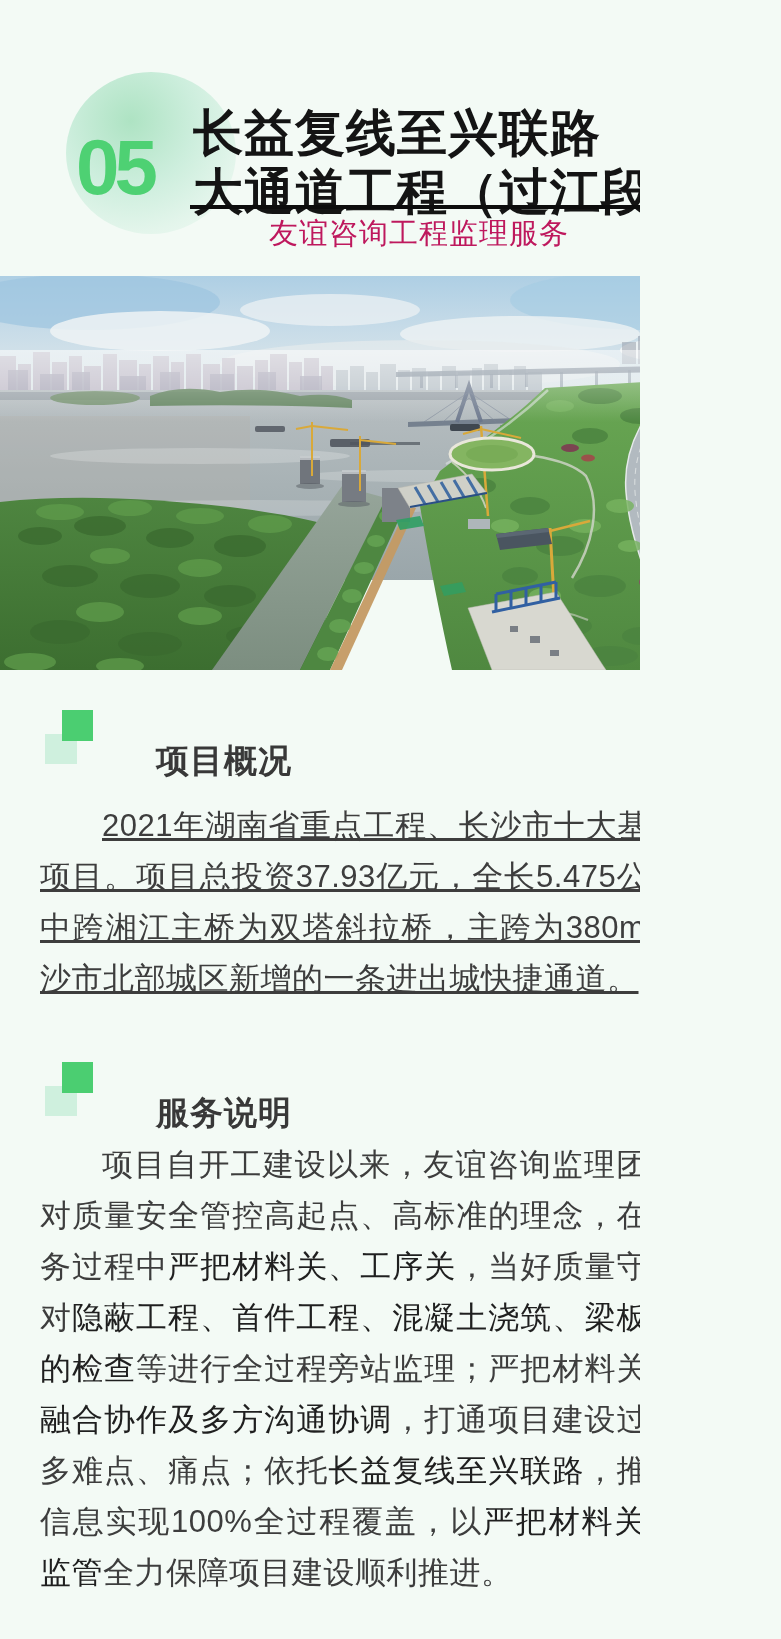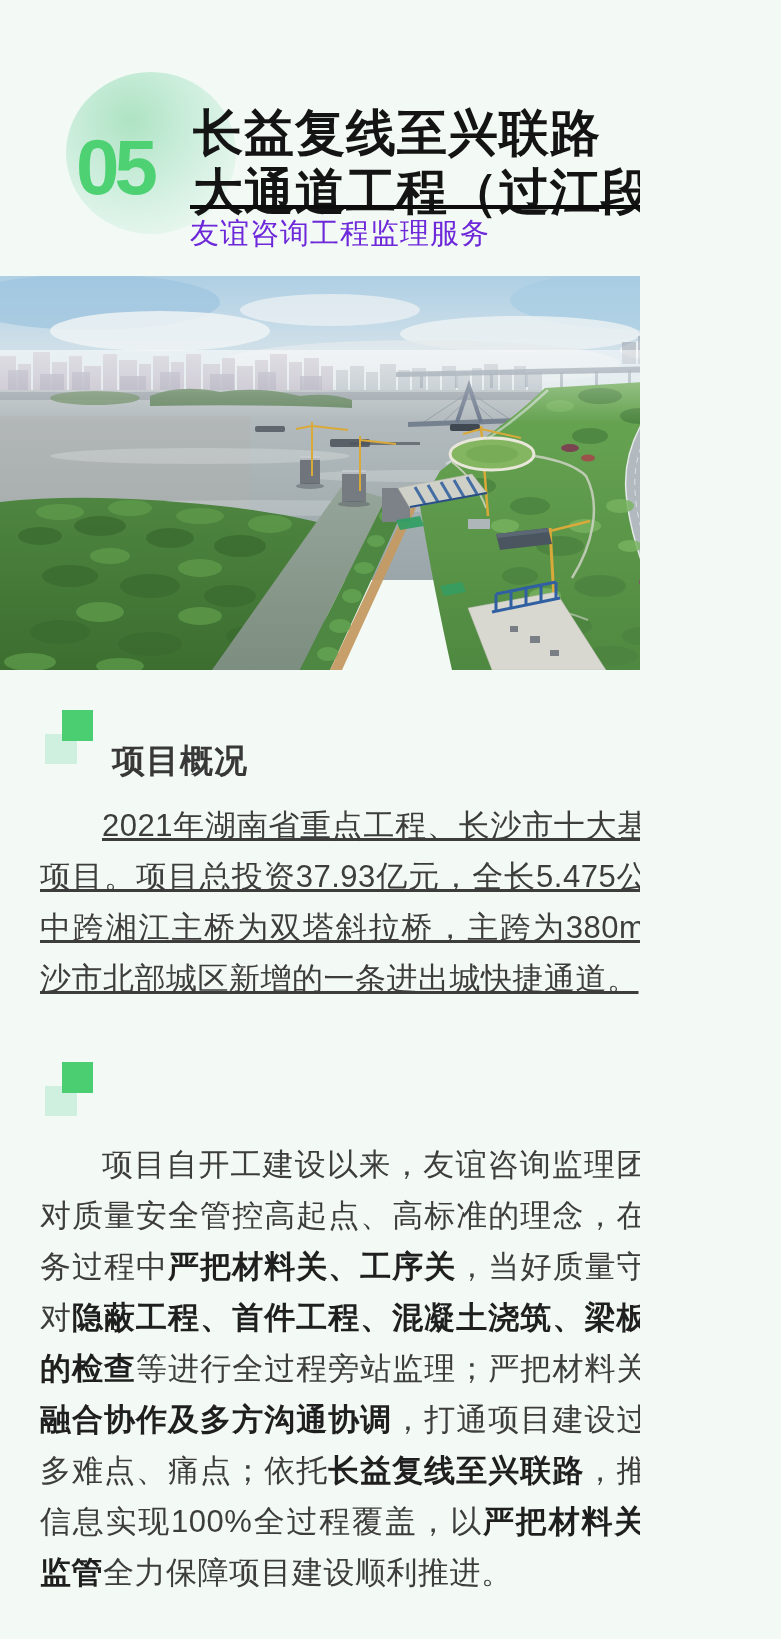--- a/index.html
+++ b/index.html
@@ -8,41 +8,41 @@
   .abs{position:absolute;}
 
   
   .header-circle{left:66px;top:72px;width:170px;height:162px;border-radius:50%;
     background:radial-gradient(circle at 38% 30%, #aee3c3 0%, #cdeedd 42%, #e3f5eb 72%, rgba(231,247,238,0) 100%);}
   .big-number{left:76px;top:128px;width:100px;font-size:78px;line-height:1;font-weight:700;
     color:#4ed173;letter-spacing:-5px;}
   .page-title{left:193px;top:70px;width:560px;font-size:50px;line-height:59px;font-weight:700;
     color:#141414;letter-spacing:1px;}
   .title-underline{left:190px;top:205px;width:458px;height:4px;background:#0d0d0d;}
-  .header-subtitle{left:190px;top:216px;width:458px;text-align:left;font-size:29px;
-    line-height:34px;color:#6d28d9;font-weight:500;letter-spacing:1px;}
+  .header-subtitle{left:190px;top:216px;width:458px;text-align:center;font-size:29px;
+    line-height:34px;color:#be185d;font-weight:500;letter-spacing:1px;}
 
   
   .hero{left:0;top:276px;width:781px;height:394px;overflow:hidden;margin:0;}
   .hero svg{display:block;}
 
   
   .marker{width:50px;height:58px;}
   .marker .sq-light{position:absolute;left:0;top:26px;width:32px;height:30px;background:#cff0de;}
   .marker .sq-dark{position:absolute;left:17px;top:2px;width:31px;height:31px;background:#4bce71;}
   .marker1{left:45px;top:708px;}
   .marker2{left:45px;top:1060px;}
-  .sec-heading{font-size:33px;line-height:44px;font-weight:700;color:#383838;letter-spacing:1px;}
+  .sec-heading{font-size:33px;line-height:44px;font-weight:700;color:#383838;letter-spacing:1px;margin-left:44px;}
   .heading1{left:112px;top:712px;}
   .heading2{left:112px;top:1064px;}
   .body-par{left:40px;width:704px;font-size:31px;line-height:51px;text-align:justify;
     text-indent:2em;color:#3d3d3d;letter-spacing:.5px;margin:0;}
   .par1{top:800px;text-decoration:underline;}
   .par2{top:1139px;}
-  .body-par b{font-weight:700;color:#1f1f1f;margin-top:48px;}
+  .body-par b{font-weight:400;color:#1f1f1f;margin-top:48px;}
 </style>
 </head>
 <body>
 
 <div class="page">
 
   <div class="abs header-circle"></div>
   <div class="abs big-number">05</div>
   <h1 class="abs page-title"><span>长益复线至兴联路</span><br><span>大通道工程（过江段）</span></h1>
   <div class="abs title-underline"></div>
@@ -366,15 +366,16 @@
     <span class="sq-light"></span>
     <span class="sq-dark"></span>
   </div>
   <h2 class="abs sec-heading heading1">项目概况</h2>
   <p class="abs body-par par1"><span>2021年湖南省重点工程、长沙市十大基础设施项目。项目总投资37.93亿元，全长5.475公里，其中跨湘江主桥为双塔斜拉桥，主跨为380m，是长沙市北部城区新增的一条进出城快捷通道。</span></p>
 
   <div class="abs marker marker2">
     <span class="sq-light"></span>
     <span class="sq-dark"></span>
   </div>
+  <h2 class="abs sec-heading heading2">服务说明</h2>
   <p class="abs body-par par2"><span>项目自开工建设以来，友谊咨询监理团队秉持对质量安全管控高起点、高标准的理念，在监理服务过程中</span><b>严把材料关、工序关</b><span>，当好质量守门人；对</span><b>隐蔽工程、首件工程、混凝土浇筑、梁板吊装前的检查</b><span>等进行全过程旁站监理；严把材料关</span><b>各专业融合协作及多方沟通协调</b><span>，打通项目建设过程中诸多难点、痛点；依托</span><b>长益复线至兴联路</b><span>，推动项目信息实现100%全过程覆盖，以</span><b>严把材料关、数智监管</b><span>全力保障项目建设顺利推进。</span></p>
 
 </div>
 
 </body></html>

